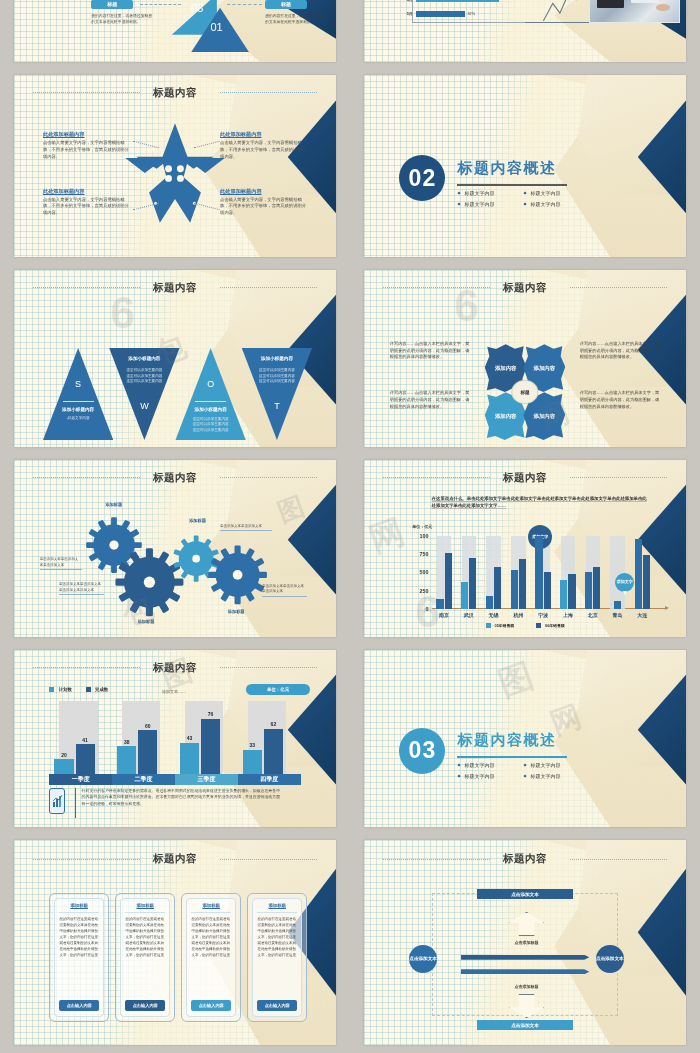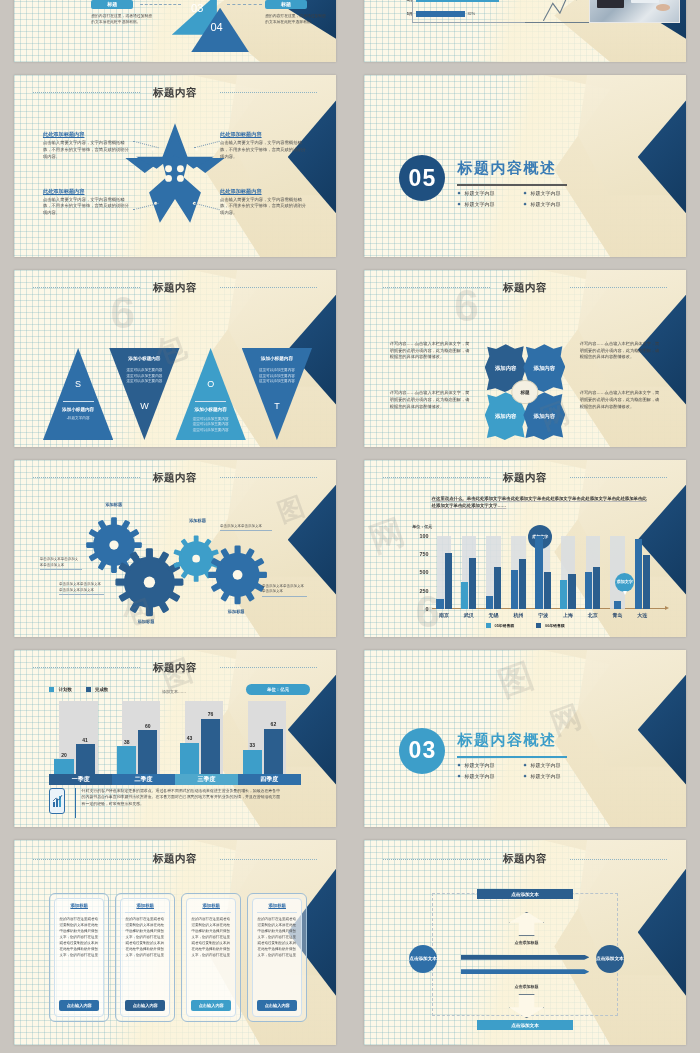--- a/index.html
+++ b/index.html
@@ -182,21 +182,21 @@
       <div class="layer">
         <div class="tp-pill" style="left:24%;top:36%;width:13%;height:9px;background:#3d9ec9;">标题</div>
         <div class="tp-txt" style="left:24%;top:49%;width:20%;">您的内容打在这里，或者通过复制您的文本后在此框中选择粘贴。</div>
         <div class="tp-pill" style="left:78%;top:36%;width:13%;height:9px;background:#3d9ec9;">标题</div>
         <div class="tp-txt" style="left:78%;top:49%;width:20%;">您的内容打在这里，或者通过复制您的文本后在此框中选择粘贴。</div>
         <div style="position:absolute;left:39%;top:40%;width:13%;height:0;border-top:1px dashed #8aa8bd"></div>
         <div style="position:absolute;left:66%;top:40%;width:11%;height:0;border-top:1px dashed #8aa8bd"></div>
         <div class="tp-tri" style="left:49%;top:30%;width:14%;height:42%;background:#3d9ec9;clip-path:polygon(100% 0,100% 100%,0 100%);"></div>
         <div class="tp-num" style="left:55%;top:38%;">03</div>
         <div class="tp-tri" style="left:55%;top:44%;width:18%;height:46%;background:#2f6fa8;clip-path:polygon(50% 0,100% 100%,0 100%);"></div>
-        <div class="tp-num" style="left:61%;top:58%;">04</div>
+        <div class="tp-num" style="left:61%;top:58%;">01</div>
       </div>
     </div>
   </div>
 
   <div class="cell">
     <div class="slide cutoff-top">
       <div class="paper"></div>
       <div class="ribbon"></div>
       <div class="chevron"></div>
       <div class="layer">
@@ -273,21 +273,21 @@
     </div>
   </div>
 
   <div class="cell">
     <div class="slide">
       <div class="paper"></div>
       <div class="ribbon"></div>
       <div class="ribbon2"></div>
       <div class="chevron"></div>
       <div class="layer">
-        <div class="sec-circle" style="left:11%;top:44%;width:46px;height:46px;background:#1f5080;">05</div>
+        <div class="sec-circle" style="left:11%;top:44%;width:46px;height:46px;background:#1f5080;">02</div>
         <div class="sec-head" style="left:29%;top:46%;color:#3a7cb5;">标题内容概述</div>
         <div class="sec-rule" style="left:29%;top:60%;width:34%;background:#5a5a5a;"></div>
         <div class="sec-bullets" style="left:29%;top:63%;width:38%;">
           <span>标题文字内容</span>
           <span>标题文字内容</span>
           <span>标题文字内容</span>
           <span>标题文字内容</span>
         </div>
       </div>
     </div>

